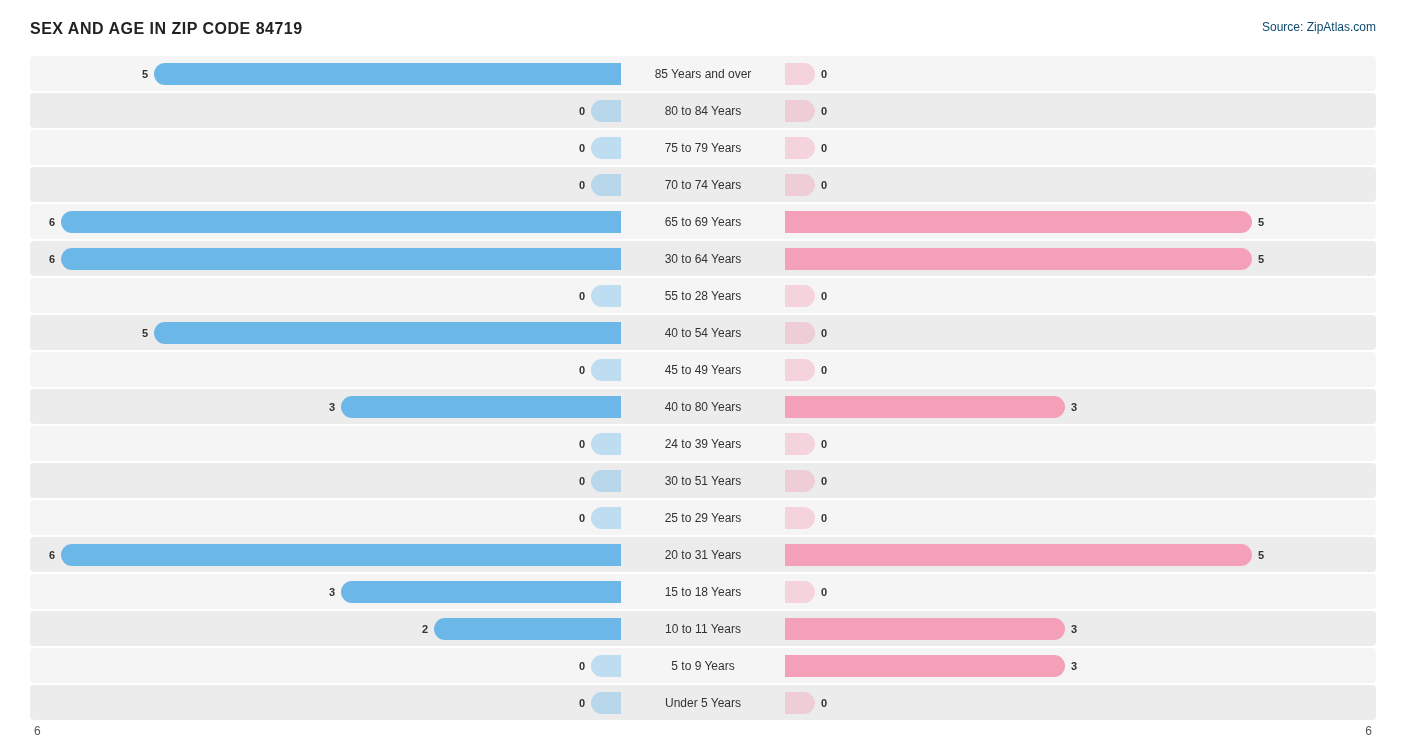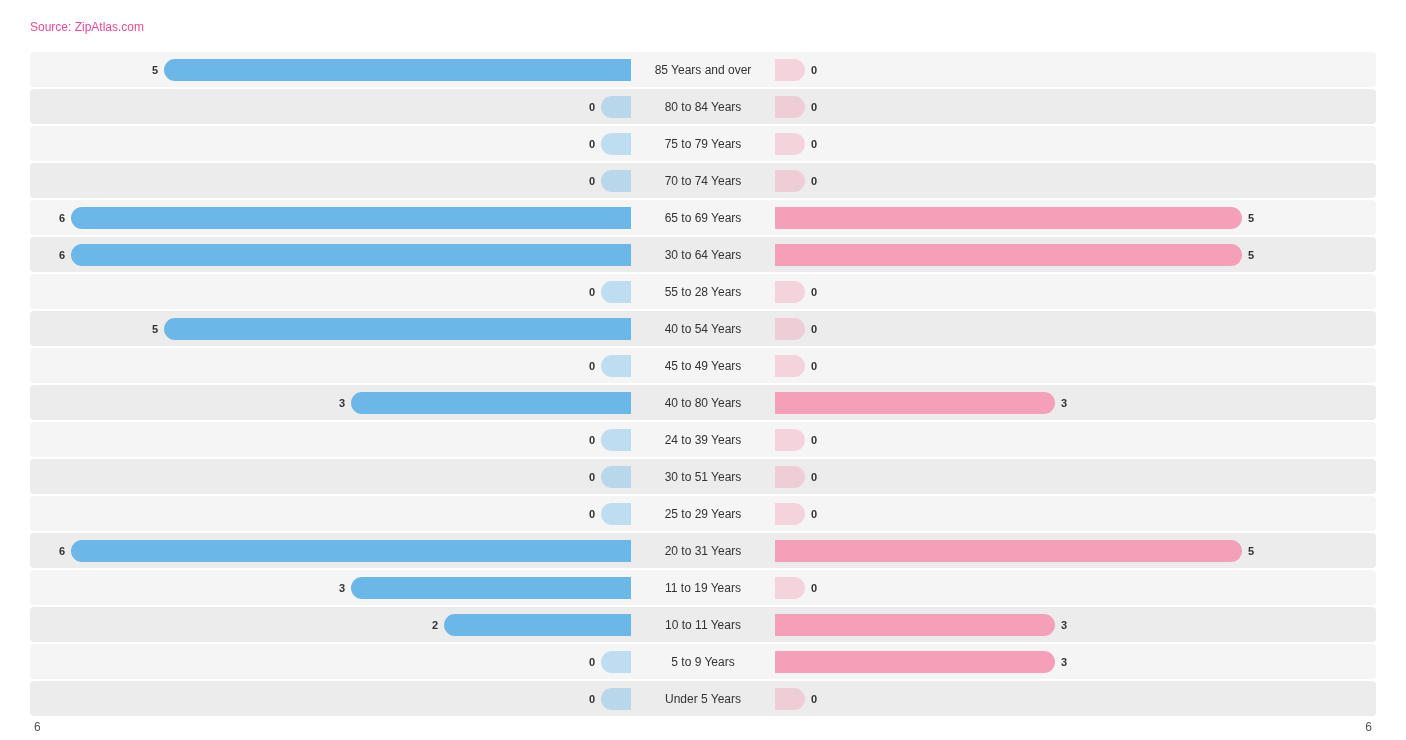--- a/index.html
+++ b/index.html
@@ -18,21 +18,21 @@
     }
     .chart-title {
       font-size: 16px;
       font-weight: 600;
       color: #222;
       text-transform: uppercase;
       letter-spacing: 0.5px;
     }
     .chart-source {
       font-size: 12px;
-      color: #ec4899;
+      color: #0c4a6e;
       text-align: center;
     }
     .chart-area {
       width: 100%;
     }
     .bar-row {
       display: flex;
       align-items: center;
       height: 35px;
       margin-bottom: 2px;
@@ -56,21 +56,21 @@
     .right-section {
       flex: 1;
       display: flex;
       align-items: center;
       justify-content: flex-start;
       height: 100%;
       padding-left: 0;
       position: relative;
     }
     .label-center {
-      width: 144px;
+      width: 164px;
       text-align: center;
       font-size: 12px;
       color: #333;
       flex-shrink: 0;
       z-index: 2;
       white-space: nowrap;
     }
     .male-bar-wrap {
       display: flex;
       align-items: center;
@@ -128,20 +128,21 @@
       padding: 0 4px;
       margin-top: 4px;
       font-size: 12px;
       color: #555;
     }
   </style>
 </head>
 <body>
 
 <div class="chart-header">
+  <span class="chart-title">SEX AND AGE IN ZIP CODE 84719</span>
   <span class="chart-source">Source: ZipAtlas.com</span>
 </div>
 
 <div class="chart-area" id="chart-area">
 
 <div class="bar-row" style="background: rgb(245, 245, 245);">
       <div class="left-section">
         <div class="male-bar-wrap">
           <span class="val-left">5</span>
           <div class="bar-male" style="width: 467px;"></div>
@@ -350,21 +351,21 @@
         </div>
       </div>
     </div>
     <div class="bar-row" style="background: rgb(245, 245, 245);">
       <div class="left-section">
         <div class="male-bar-wrap">
           <span class="val-left">3</span>
           <div class="bar-male" style="width: 280px;"></div>
         </div>
       </div>
-      <div class="label-center">11 to 19 Years</div>
+      <div class="label-center">15 to 18 Years</div>
       <div class="right-section">
         <div class="female-bar-wrap">
           <div class="bar-female" style="width: 30px; opacity: 0.4;"></div>
           <span class="val-right">0</span>
         </div>
       </div>
     </div>
     <div class="bar-row" style="background: rgb(236, 236, 236);">
       <div class="left-section">
         <div class="male-bar-wrap">

